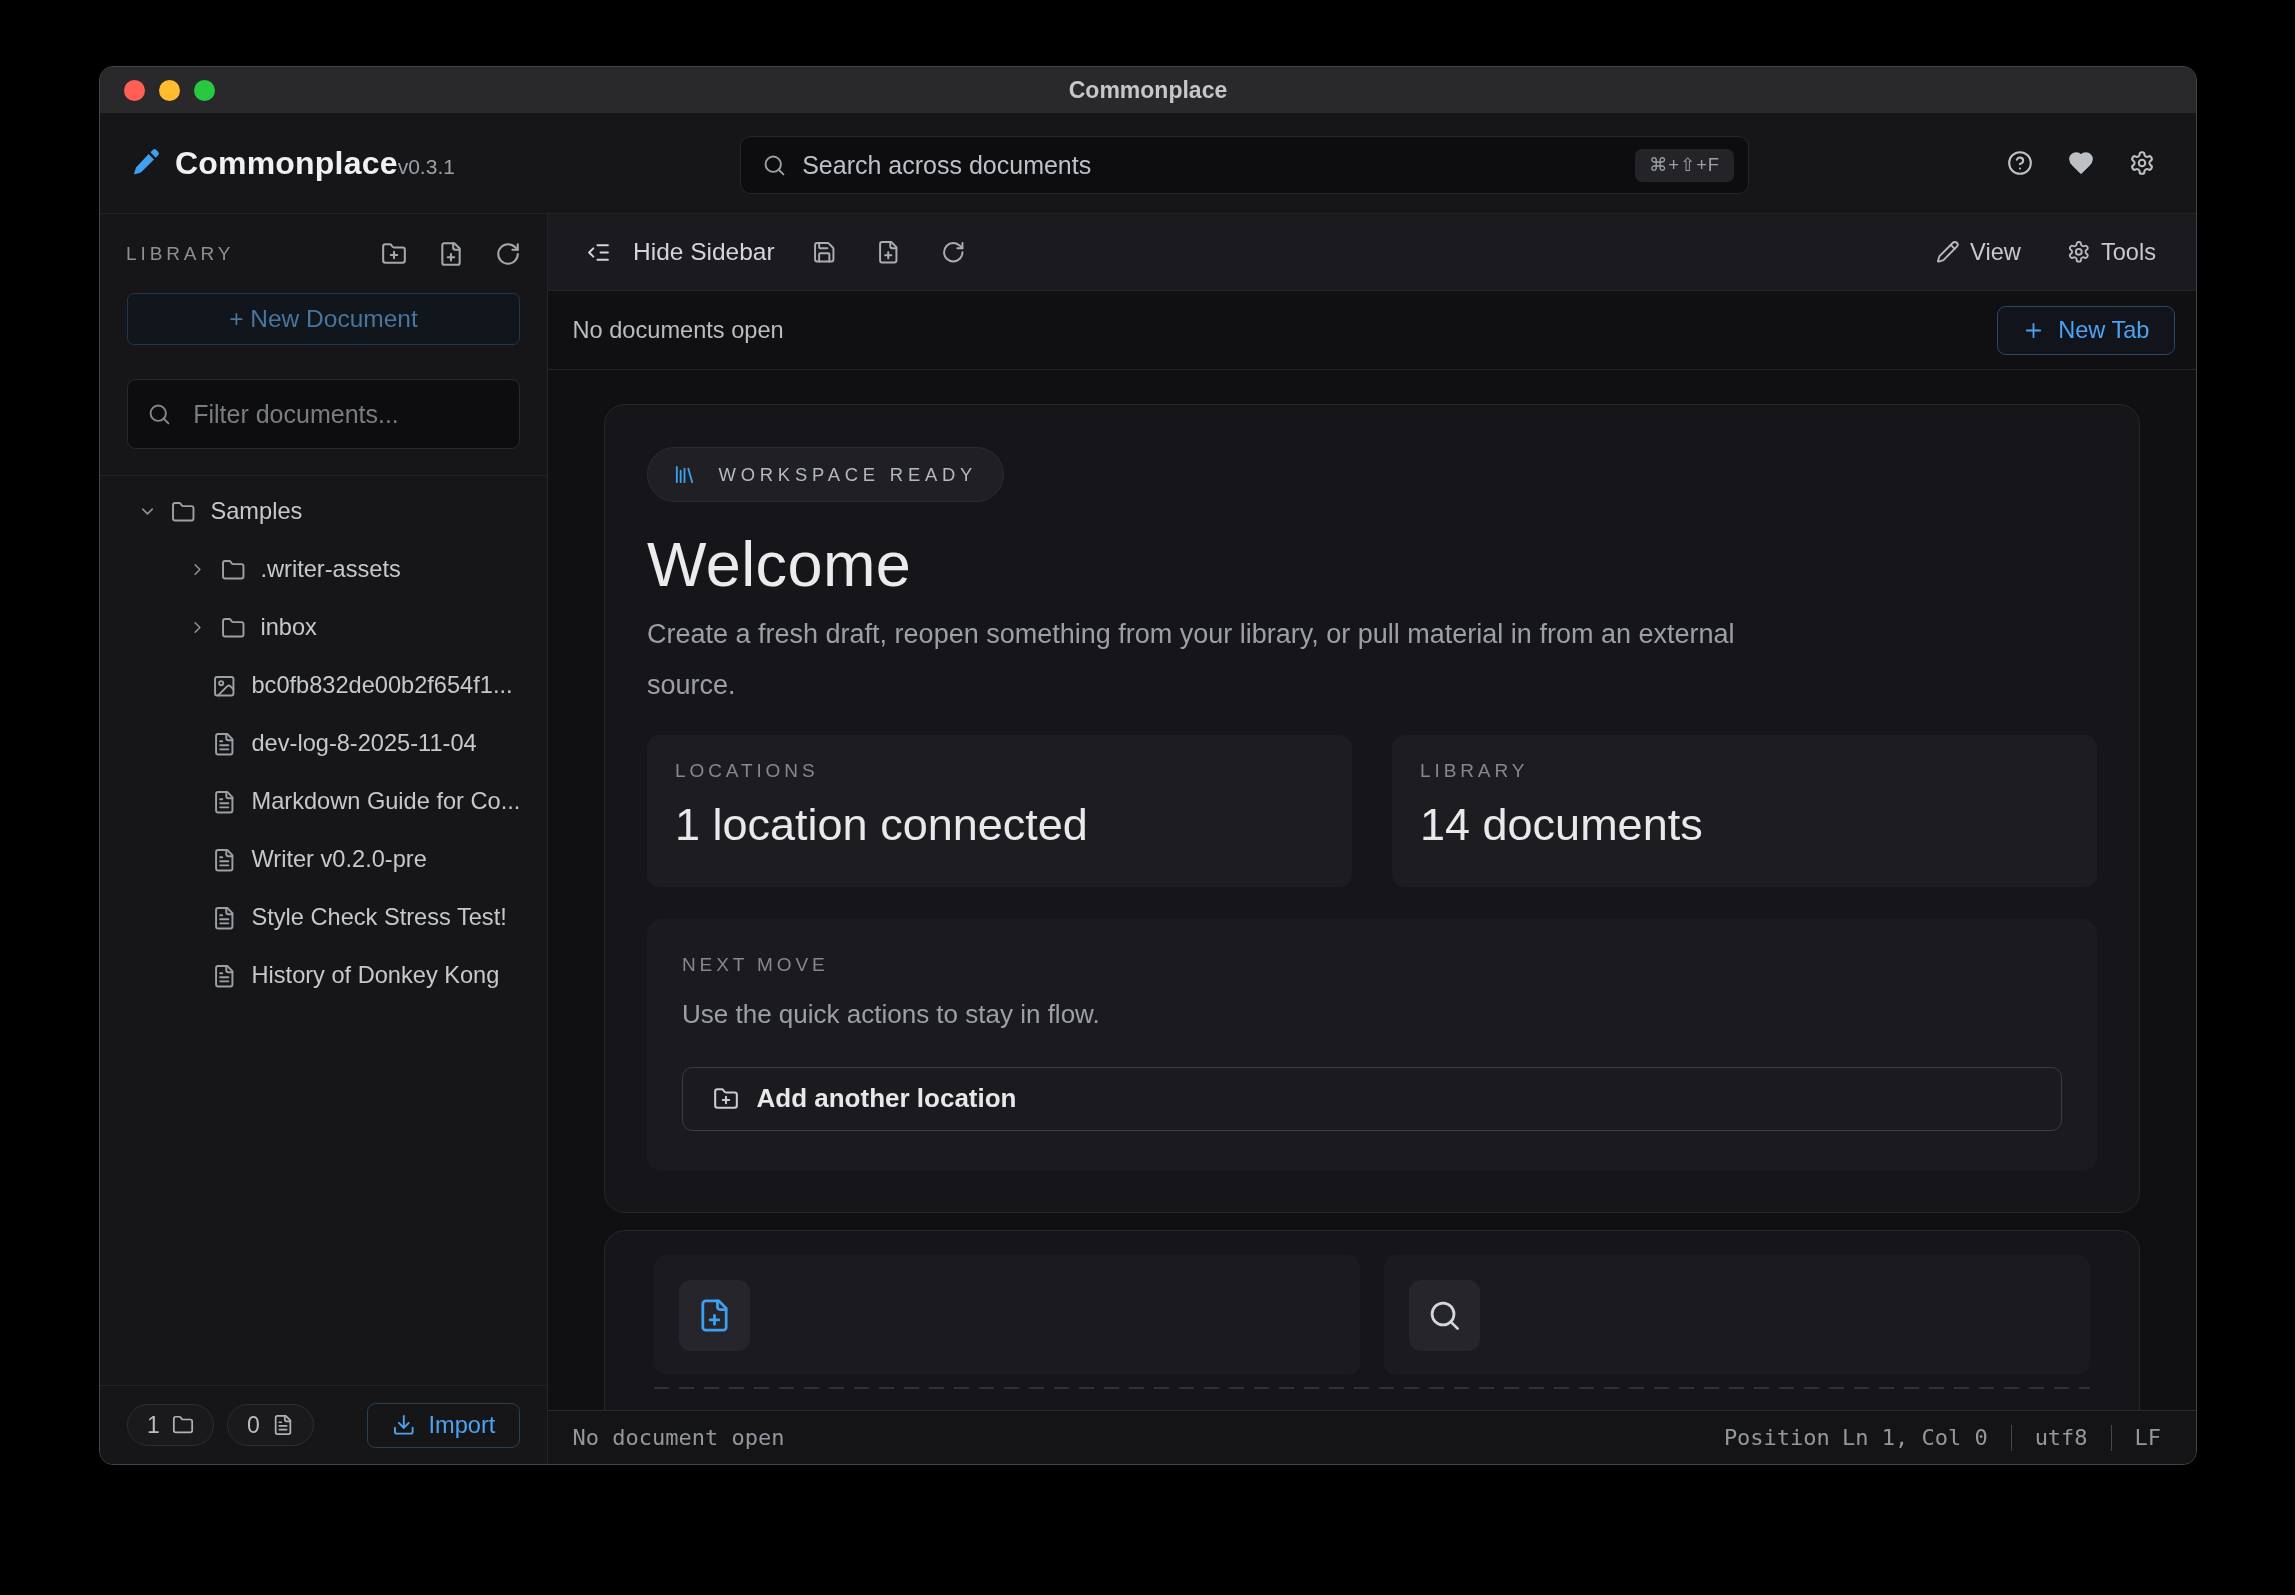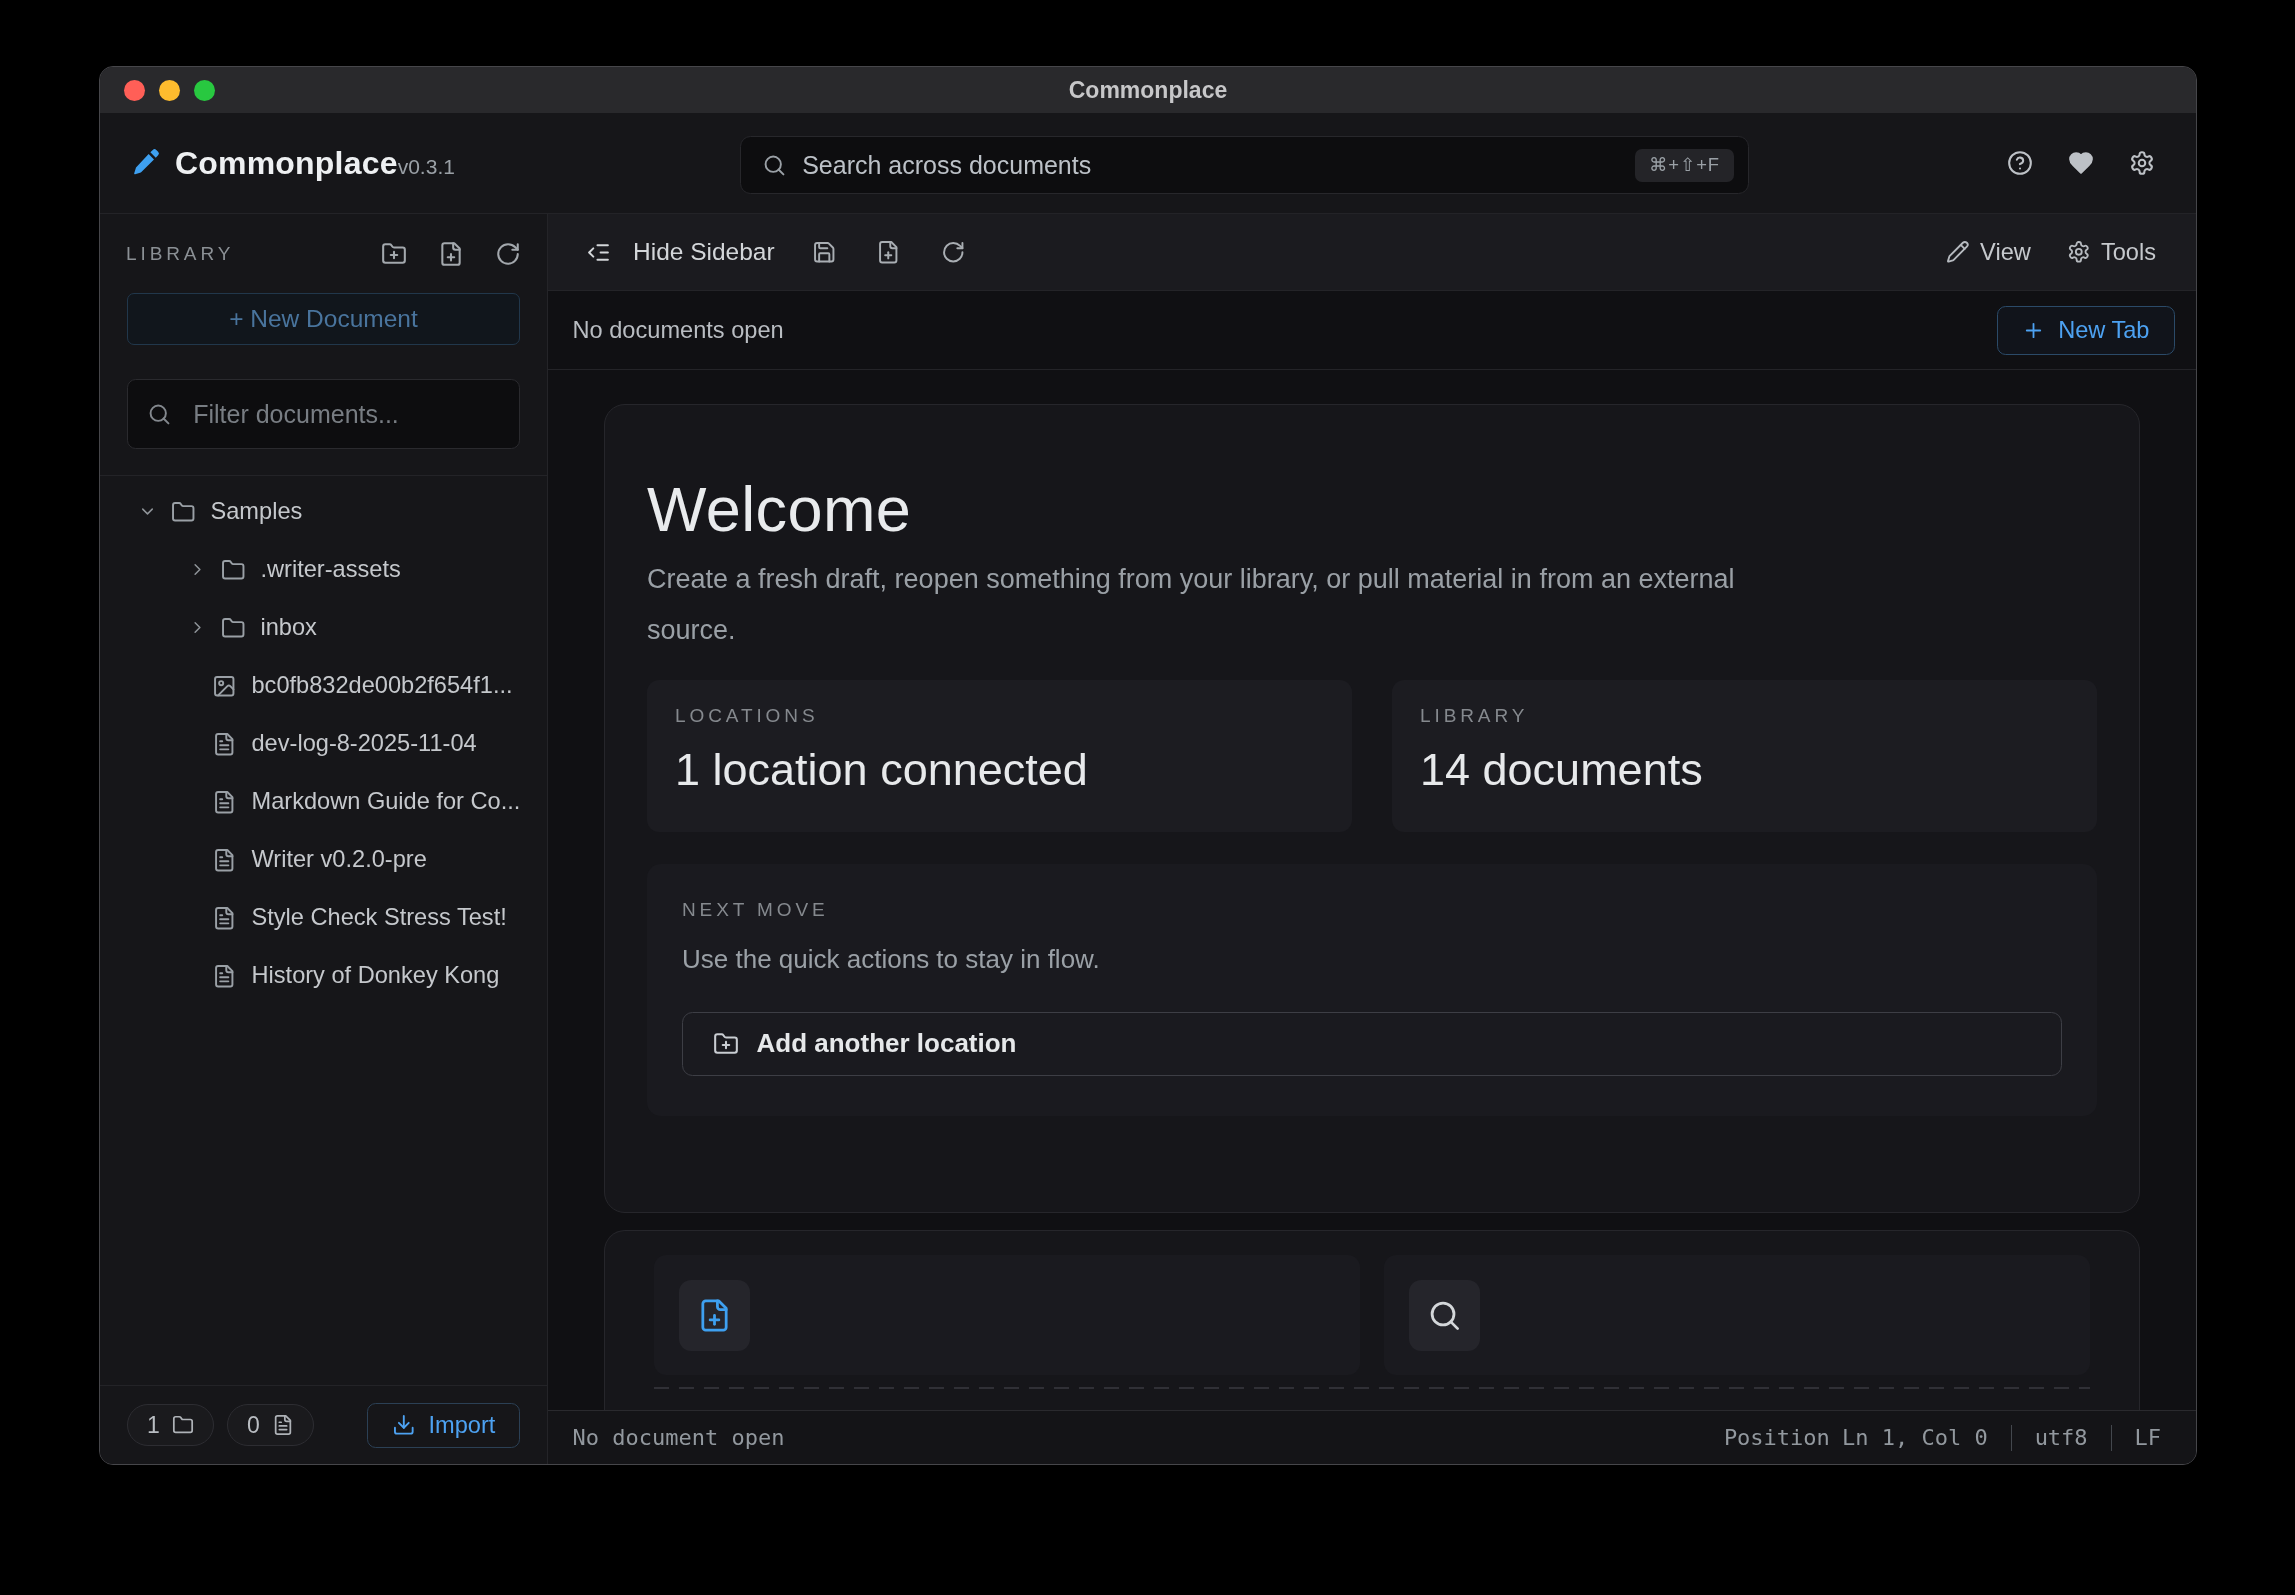--- a/index.html
+++ b/index.html
@@ -70,21 +70,21 @@
 
   
   .main { flex:1 1 auto; display:flex; flex-direction:column; min-width:0; }
   .toolbar { height:77px; flex:0 0 77px; background:#1b1b1f; border-bottom:0.9px solid #242428;
     display:flex; align-items:center; padding:0 40px 0 38px; }
   .tb-group { display:flex; align-items:center; gap:22px; color:#d3d6d9; font-size:24.5px; }
   .tb-group [data-icon] { width:25px; height:25px; }
   .tb-group span:not([data-icon]) { white-space:nowrap; }
   .tb-icons { display:flex; align-items:center; gap:40px; margin-left:37px; }
   .tb-icons .tbicon { width:24.5px; height:24.5px; color:#a9aeb3; }
-  .tb-right { margin-left:auto; display:flex; align-items:flex-end; gap:36px; }
+  .tb-right { margin-left:auto; display:flex; align-items:flex-end; gap:46px; }
   .tb-right .tb-group { color:#c6c9cd; font-size:23.6px; gap:10.5px; }
   .tb-right [data-icon] { width:23.6px; height:23.6px; color:#b6babf; }
 
   .tabstrip { height:79px; flex:0 0 79px; background:#101013; border-bottom:0.9px solid #242428;
     display:flex; align-items:center; padding:0 21px 0 24.5px; }
   .tabstrip-empty { font-size:23.6px; color:#b9bdc2; }
   .new-tab { margin-left:auto; height:49px; border:0.9px solid #2b4a68; border-radius:8.7px; background:rgba(40,100,170,0.05);
     display:flex; align-items:center; gap:13px; padding:0 24.5px; color:#4da2f2; font-size:23.6px; }
   .new-tab [data-icon] { width:23px; height:23px; }
   .new-tab span { white-space:nowrap; }
@@ -446,20 +446,31 @@
                   <path d="M5 12h14"></path>
                   <path d="M12 5v14"></path>
                 </svg>
               </span>
             <span>New Tab</span>
           </button>
         </div>
 
         <div class="content">
           <div class="hero">
+            <span class="pill">
+              <span data-icon="library">
+                  <svg viewBox="0 0 24 24" fill="none" stroke="currentColor" stroke-width="1.9" stroke-linecap="round" stroke-linejoin="round" style="width:100%;height:100%;display:block">
+                    <path d="m16 6 4 14"></path>
+                    <path d="M12 6v14"></path>
+                    <path d="M8 8v12"></path>
+                    <path d="M4 4v16"></path>
+                  </svg>
+                </span>
+              <span class="pill-label">WORKSPACE READY</span>
+            </span>
             <h1>Welcome</h1>
             <p class="hero-desc">Create a fresh draft, reopen something from your library, or pull material in from an external source.</p>
             <div class="stats">
               <div class="stat-card">
                 <div class="stat-label">LOCATIONS</div>
                 <div class="stat-value">1 location connected</div>
               </div>
               <div class="stat-card">
                 <div class="stat-label">LIBRARY</div>
                 <div class="stat-value">14 documents</div>

